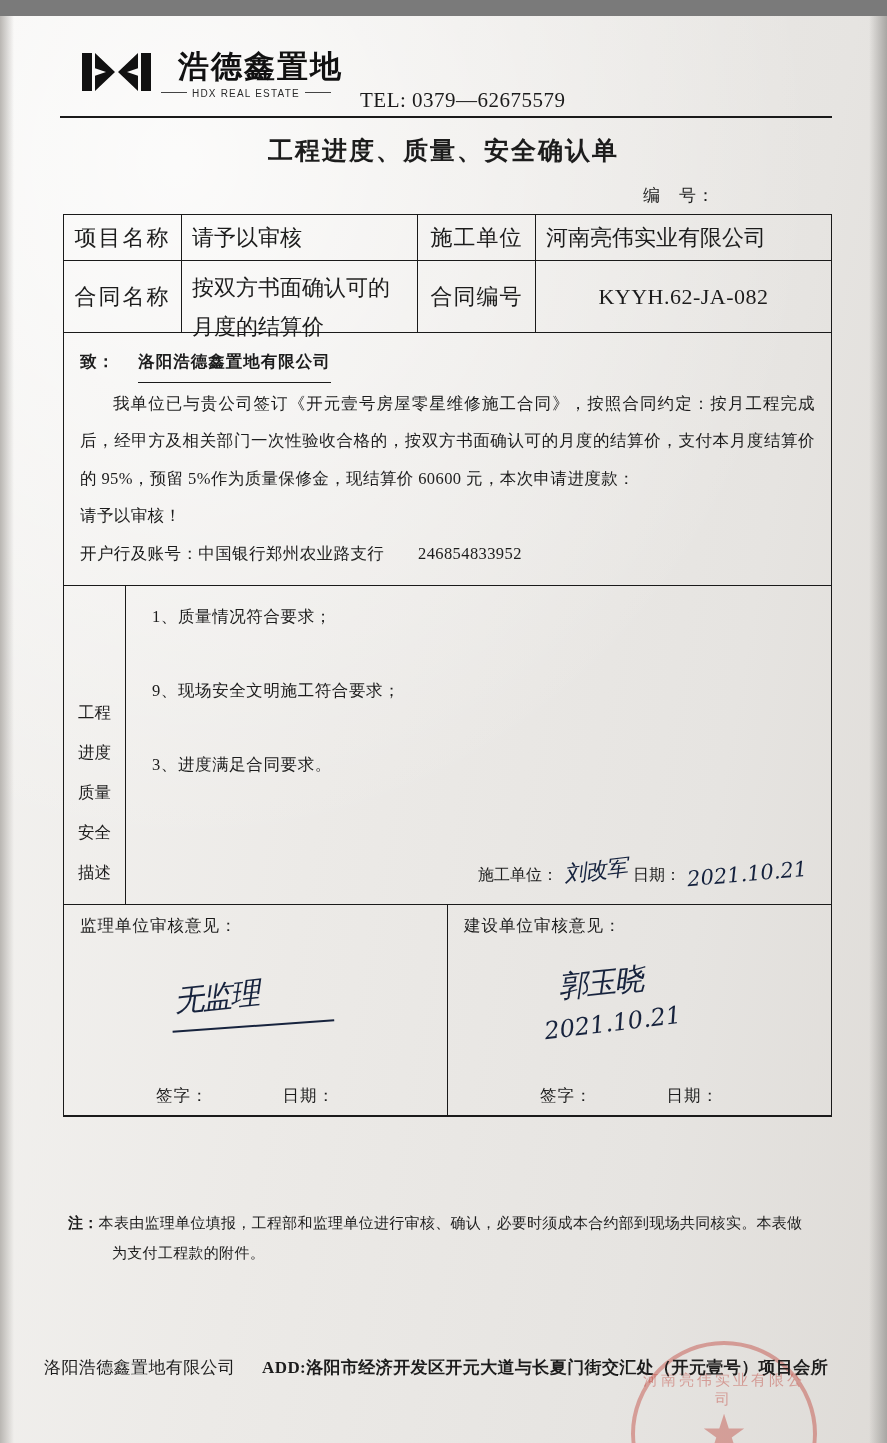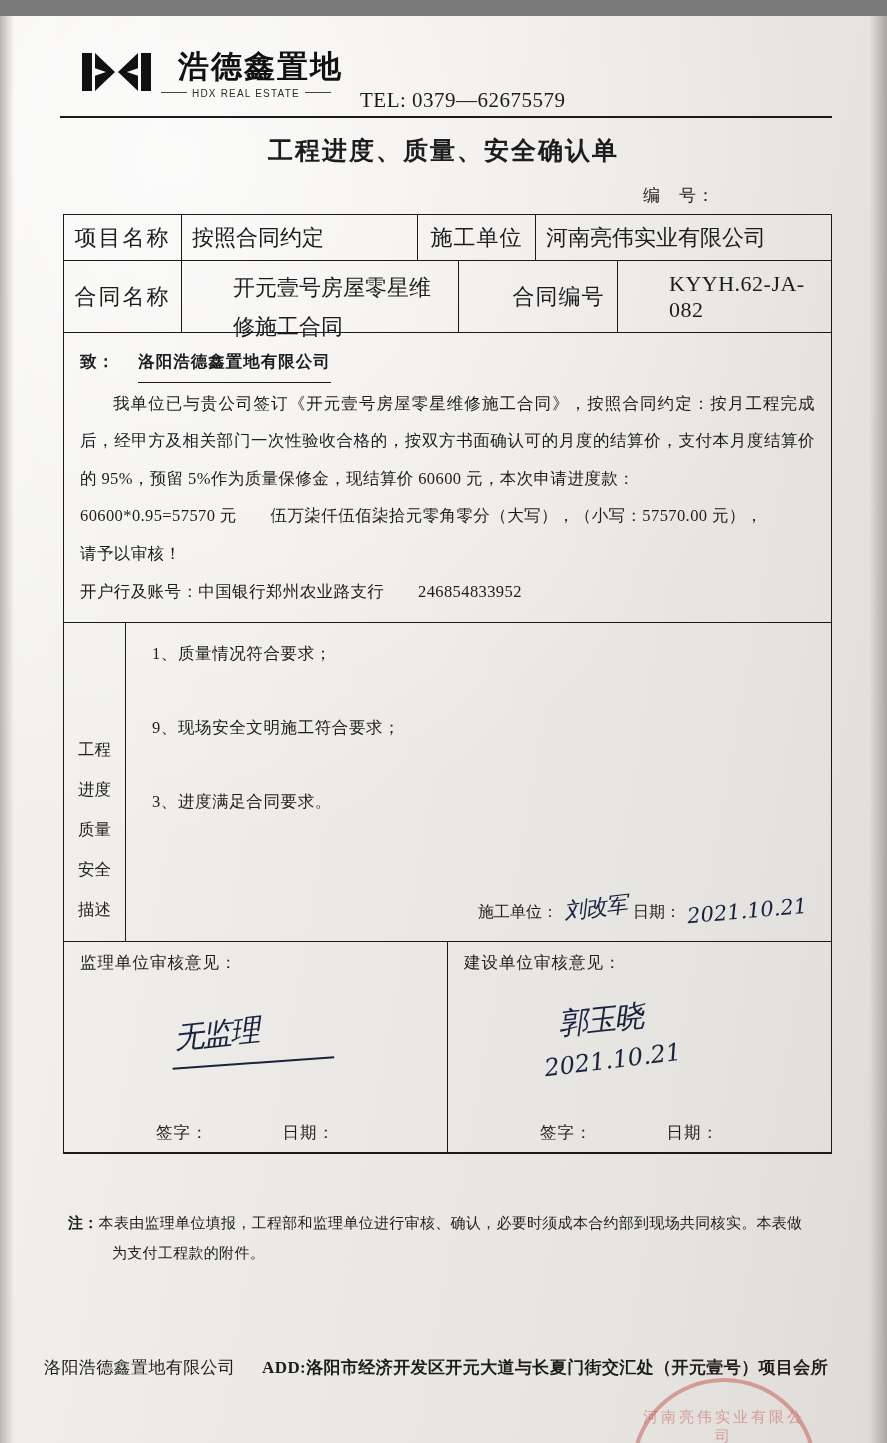--- a/index.html
+++ b/index.html
@@ -152,21 +152,21 @@
     font-size: 22px;
     display: flex;
     align-items: center;
   }
   .cell.vline { border-right: 1.4px solid #1a1a1a; }
   .c-label { width: 118px; justify-content: center; letter-spacing: 2px; }
   .c-val1 { width: 236px; }
   .c-label2 { width: 118px; justify-content: center; letter-spacing: 1px; }
   .c-val2 { flex: 1; }
   .r1 { height: 46px; }
-  .r2 { height: 72px; gap: 41px; }
+  .r2 { height: 72px; }
   .r2 .c-val1 { align-items: flex-start; padding-top: 8px; line-height: 1.75; display:block; }
   .r2 .c-val2 { justify-content: center; letter-spacing: 0.5px; font-family: "Liberation Serif", serif; }
 
   
   .body-block {
     padding: 10px 16px 12px 16px;
     font-size: 16.5px;
     line-height: 2.28;
     border-bottom: 1.4px solid #1a1a1a;
     box-sizing: border-box;
@@ -368,39 +368,38 @@
     </div>
     <div class="rule"></div>
 
     <div class="doc-title">工程进度、质量、安全确认单</div>
     <div class="doc-number">编　号：</div>
 
     <div class="frame">
 
       <div class="row r1">
         <div class="cell c-label vline">项目名称</div>
-        <div class="cell c-val1 vline">按照合同约定</div>
+        <div class="cell c-val1 vline">请予以审核</div>
         <div class="cell c-label2 vline">施工单位</div>
         <div class="cell c-val2">河南亮伟实业有限公司</div>
       </div>
 
       <div class="row r2">
         <div class="cell c-label vline">合同名称</div>
-        <div class="cell c-val1 vline">开元壹号房屋零星维修施工合同</div>
+        <div class="cell c-val1 vline">按双方书面确认可的月度的结算价</div>
         <div class="cell c-label2 vline">合同编号</div>
         <div class="cell c-val2">KYYH.62-JA-082</div>
       </div>
 
       <div class="body-block">
         <div class="to-line">
           <span>致：</span>
           <span class="to-name">洛阳浩德鑫置地有限公司</span>
         </div>
         <div class="para">我单位已与贵公司签订《开元壹号房屋零星维修施工合同》，按照合同约定：按月工程完成后，经甲方及相关部门一次性验收合格的，按双方书面确认可的月度的结算价，支付本月度结算价的 95%，预留 5%作为质量保修金，现结算价 60600 元，本次申请进度款：</div>
-        <div class="para para2">60600*0.95=57570 元　　伍万柒仟伍佰柒拾元零角零分（大写），（小写：57570.00 元），</div>
         <div class="para para2">请予以审核！</div>
         <div class="bank-line">开户行及账号：中国银行郑州农业路支行　　246854833952</div>
       </div>
 
       <div class="desc-row">
         <div class="desc-label">
           <span>工程</span>
           <span>进度</span>
           <span>质量</span>
           <span>安全</span>

